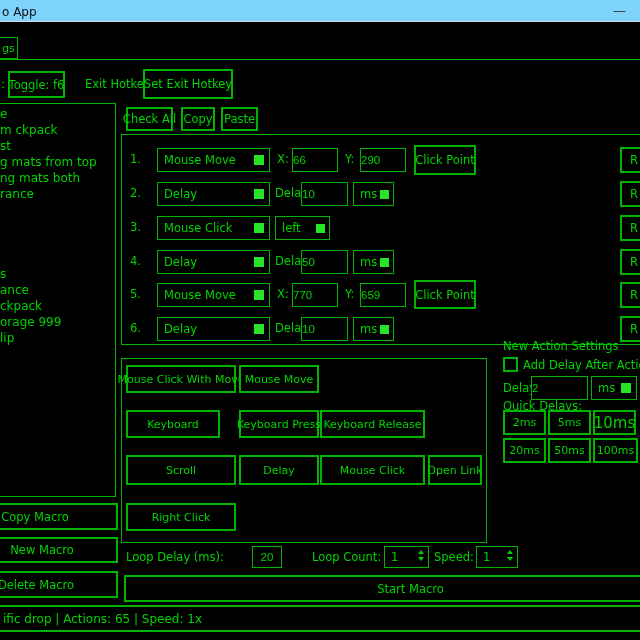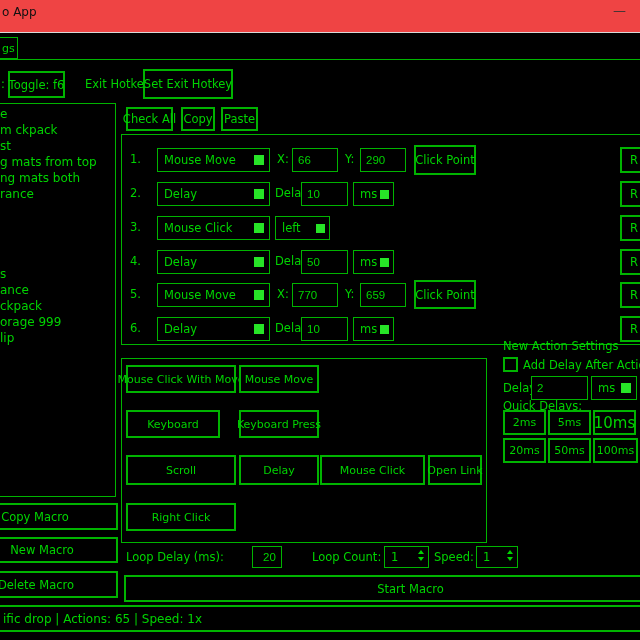--- a/index.html
+++ b/index.html
@@ -1,28 +1,28 @@
 <!DOCTYPE html>
 <html><head>
 <meta charset="utf-8">
 <style>
   :root{
     --bd:#00b400; --tx:#00d400; --sq:#27e427; --bg:#000;
   }
   *{margin:0;padding:0;box-sizing:border-box;}
   body{background:#222;font-family:"DejaVu Sans",sans-serif;}
   #screen{position:relative;width:640px;height:640px;background:var(--bg);overflow:hidden;}
-  .titlebar{position:absolute;left:0;top:0;width:640px;height:33px;background:#ef4444;border-bottom:1px solid #d9d9d9;}
+  .titlebar{position:absolute;left:0;top:0;width:640px;height:22px;background:#7dd3fc;border-bottom:1px solid #d9d9d9;}
   .titlebar .title{position:absolute;left:2px;top:5px;font-size:12px;color:#111;white-space:nowrap;}
   .titlebar .minim{position:absolute;right:14px;top:3px;font-size:13px;color:#333;cursor:default;}
   .lbl{position:absolute;color:var(--tx);font-size:11.5px;white-space:nowrap;line-height:13px;}
   .btn{position:absolute;background:#000;border:2px solid var(--bd);color:var(--tx);
        font-size:11.5px;display:flex;align-items:center;justify-content:center;white-space:nowrap;}
   .inp{position:absolute;background:#000;border:1px solid var(--bd);color:var(--tx);
-       font-size:11.5px;padding-left:5px;outline:none;}
+       font-size:11.5px;outline:none;}
   .dd{position:absolute;background:#000;border:1px solid var(--bd);color:var(--tx);
       font-size:11.5px;display:flex;align-items:center;padding-left:6px;white-space:nowrap;}
   .dd .sq{position:absolute;right:5px;width:10px;height:10px;background:var(--sq);}
   .dd .sq.small{width:9px;height:9px;right:4px;}
   .box{position:absolute;border:1px solid var(--bd);}
   .hline{position:absolute;height:0;border-top:1px solid var(--bd);}
   .list{position:absolute;color:var(--tx);font-size:12px;}
   .list .it{height:16px;line-height:16px;white-space:nowrap;}
   .chk{position:absolute;width:15px;height:15px;border:2px solid var(--bd);background:#000;}
   .spin{position:absolute;background:#000;border:1px solid var(--bd);color:var(--tx);
@@ -155,20 +155,21 @@
   </div>
   <div class="btn" style="left:620px;top:316px;width:45px;height:26px;justify-content:flex-start;padding-left:8px;">R</div>
 
   <div class="box" style="left:121px;top:358px;width:366px;height:185px;"></div>
 
   <div class="btn" style="left:126px;top:365px;width:110px;height:28px;font-size:11px;">Mouse Click With Move</div>
   <div class="btn" style="left:239px;top:365px;width:80px;height:28px;font-size:11px;">Mouse Move</div>
 
   <div class="btn" style="left:126px;top:410px;width:94px;height:28px;font-size:11px;">Keyboard</div>
   <div class="btn" style="left:239px;top:410px;width:80px;height:28px;font-size:11px;">Keyboard Press</div>
+  <div class="btn" style="left:320px;top:410px;width:105px;height:28px;font-size:11px;">Keyboard Release</div>
 
   <div class="btn" style="left:126px;top:455px;width:110px;height:30px;font-size:11px;">Scroll</div>
   <div class="btn" style="left:239px;top:455px;width:80px;height:30px;font-size:11px;">Delay</div>
   <div class="btn" style="left:320px;top:455px;width:105px;height:30px;font-size:11px;">Mouse Click</div>
   <div class="btn" style="left:428px;top:455px;width:54px;height:30px;font-size:11px;">Open Link</div>
 
   <div class="btn" style="left:126px;top:503px;width:110px;height:28px;font-size:11px;text-align:center;">Right Click</div>
 
   <span class="lbl" style="left:503px;top:340px;text-align:center;">New Action Settings</span>
   <div class="chk" style="left:503px;top:357px;"></div>

